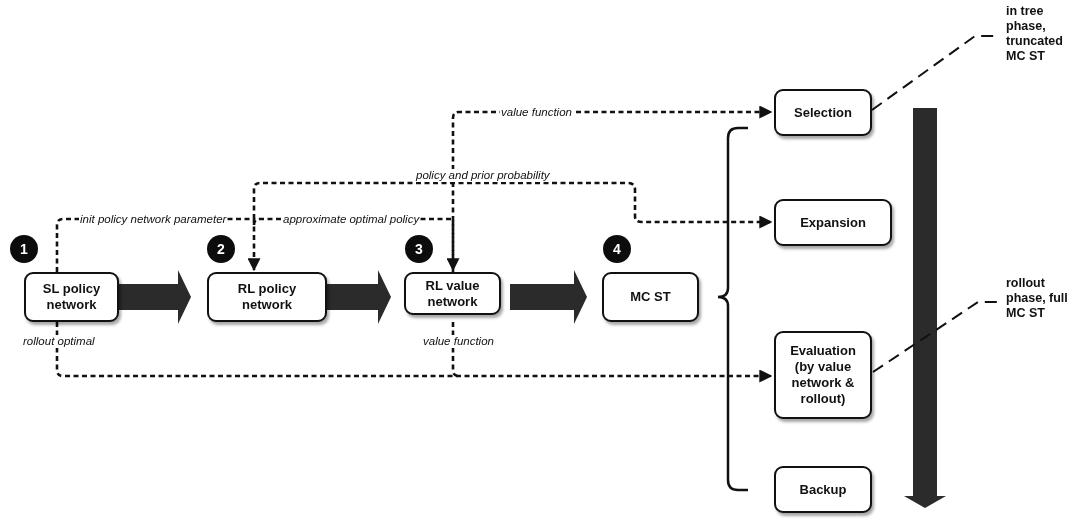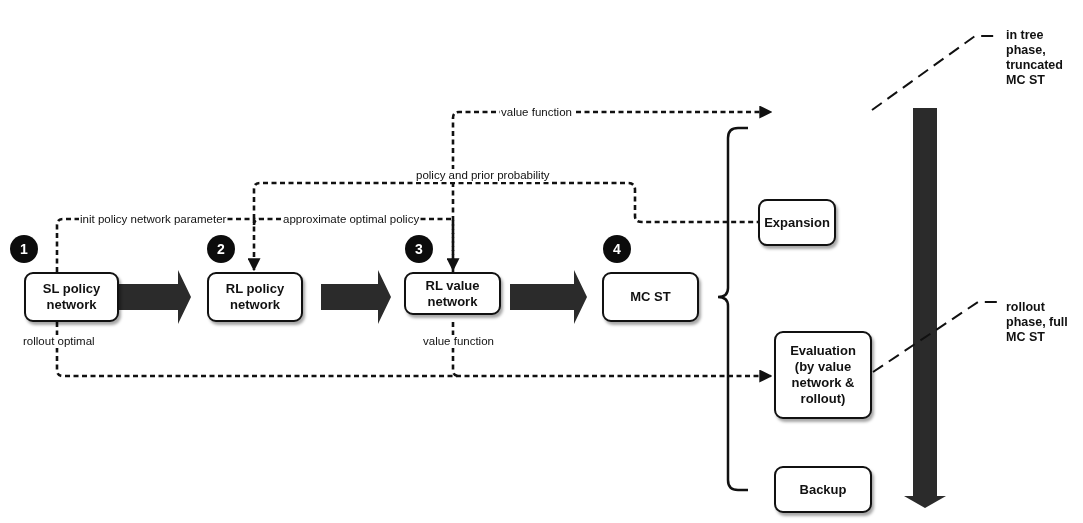--- a/index.html
+++ b/index.html
@@ -6,24 +6,24 @@
   body { width: 1083px; height: 523px; position: relative; overflow: hidden;
          font-family: "Liberation Sans", "DejaVu Sans", sans-serif; }
   #stage { position: absolute; left: 0; top: 0; width: 1083px; height: 523px; }
   .box { position: absolute; background: #fff; border: 2px solid #111; border-radius: 9px;
          box-shadow: 2px 3px 3px rgba(0,0,0,0.35); display: flex; align-items: center;
          justify-content: center; text-align: center; font-weight: bold; font-size: 13px;
          color: #111; line-height: 16px; box-sizing: border-box; white-space: pre-line; }
   .badge { position: absolute; width: 28px; height: 28px; border-radius: 50%; background: #0c0c0c;
            color: #fff; font-weight: bold; font-size: 14px; display: flex; align-items: center;
            justify-content: center; }
-  .lbl { position: absolute; font-size: 11.5px; color: #111; background: #fff;
+  .lbl { position: absolute; font-style: italic; font-size: 11.5px; color: #111; background: #fff;
          padding: 0 1px; white-space: nowrap; line-height: 13px; }
   .note { position: absolute; font-weight: bold; font-size: 12.5px; color: #111; line-height: 15px;
-          white-space: pre-line; margin-top: 24px; }
+          white-space: pre-line; }
   .wm { position: absolute; font-family: "DejaVu Serif", serif; font-size: 19px; color: rgba(160,160,160,0.55);
         white-space: nowrap; letter-spacing: 0.5px; }
 </style>
 </head>
 <body>
 
 <div id="stage">
 
   <svg id="lines" width="1083" height="523" style="position:absolute;left:0;top:0">
     <defs>
@@ -59,31 +59,32 @@
       <path d="M872,110 L975,36 L1000,36"></path>
       <path d="M873,372 L978,302 L1000,302"></path>
     </g>
   </svg>
 
   <div class="badge" style="left:10px;top:235px">1</div>
   <div class="box" style="left:24px;top:272px;width:95px;height:50px">SL policy
 network</div>
 
   <div class="badge" style="left:207px;top:235px">2</div>
-  <div class="box" style="left:207px;top:272px;width:96px;height:50px">RL policy
+  <div class="box" style="left:207px;top:272px;width:120px;height:50px">RL policy
 network</div>
 
   <div class="badge" style="left:405px;top:235px">3</div>
   <div class="box" style="left:404px;top:272px;width:97px;height:43px">RL value
 network</div>
 
   <div class="badge" style="left:603px;top:235px">4</div>
   <div class="box" style="left:602px;top:272px;width:97px;height:50px">MC ST</div>
 
-  <div class="box" style="left:758px;top:199px;width:78px;height:47px">Expansion</div>
+  <div class="box" style="left:774px;top:89px;width:98px;height:47px">Selection</div>
+  <div class="box" style="left:774px;top:199px;width:118px;height:47px">Expansion</div>
   <div class="box" style="left:774px;top:331px;width:98px;height:88px">Evaluation
 (by value
 network &amp;
 rollout)</div>
   <div class="box" style="left:774px;top:466px;width:98px;height:47px">Backup</div>
 
   <div class="lbl" style="left:79px;top:213px">init policy network parameter</div>
   <div class="lbl" style="left:282px;top:213px">approximate optimal policy</div>
   <div class="lbl" style="left:415px;top:169px">policy and prior probability</div>
   <div class="lbl" style="left:500px;top:106px">value function</div>

